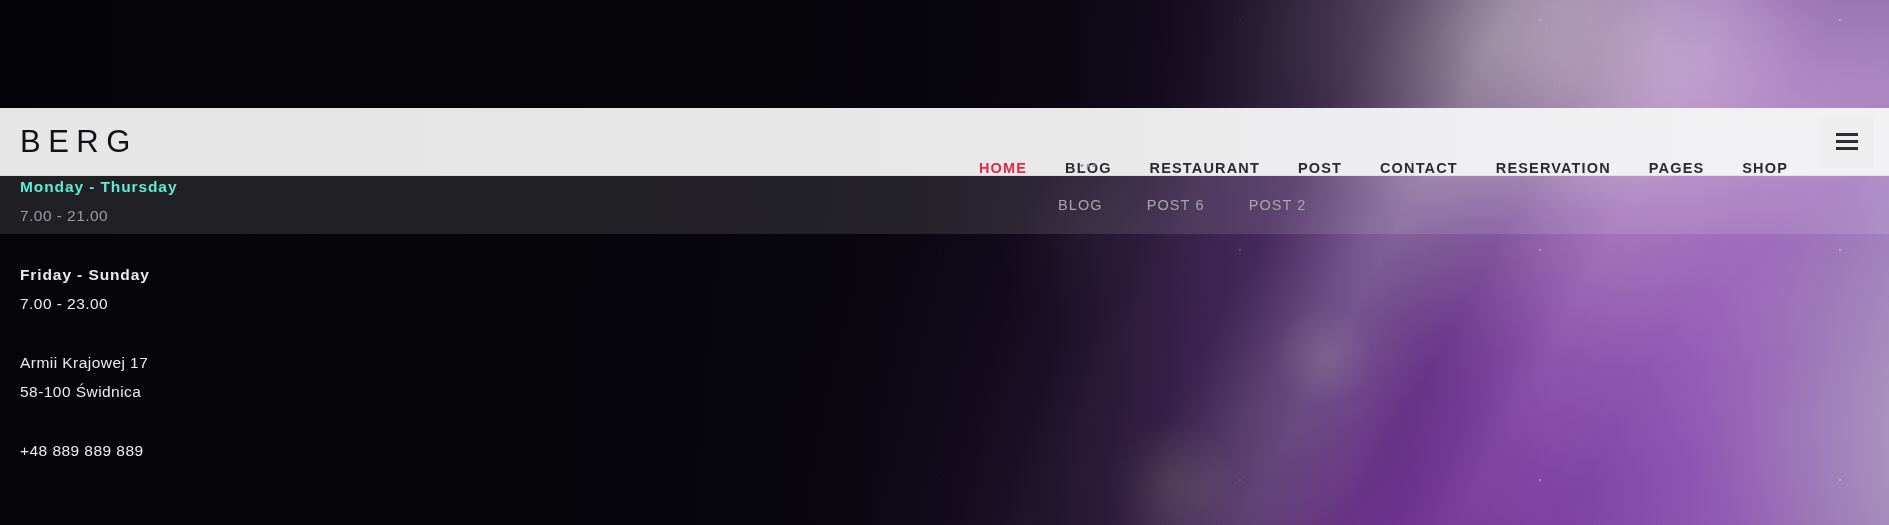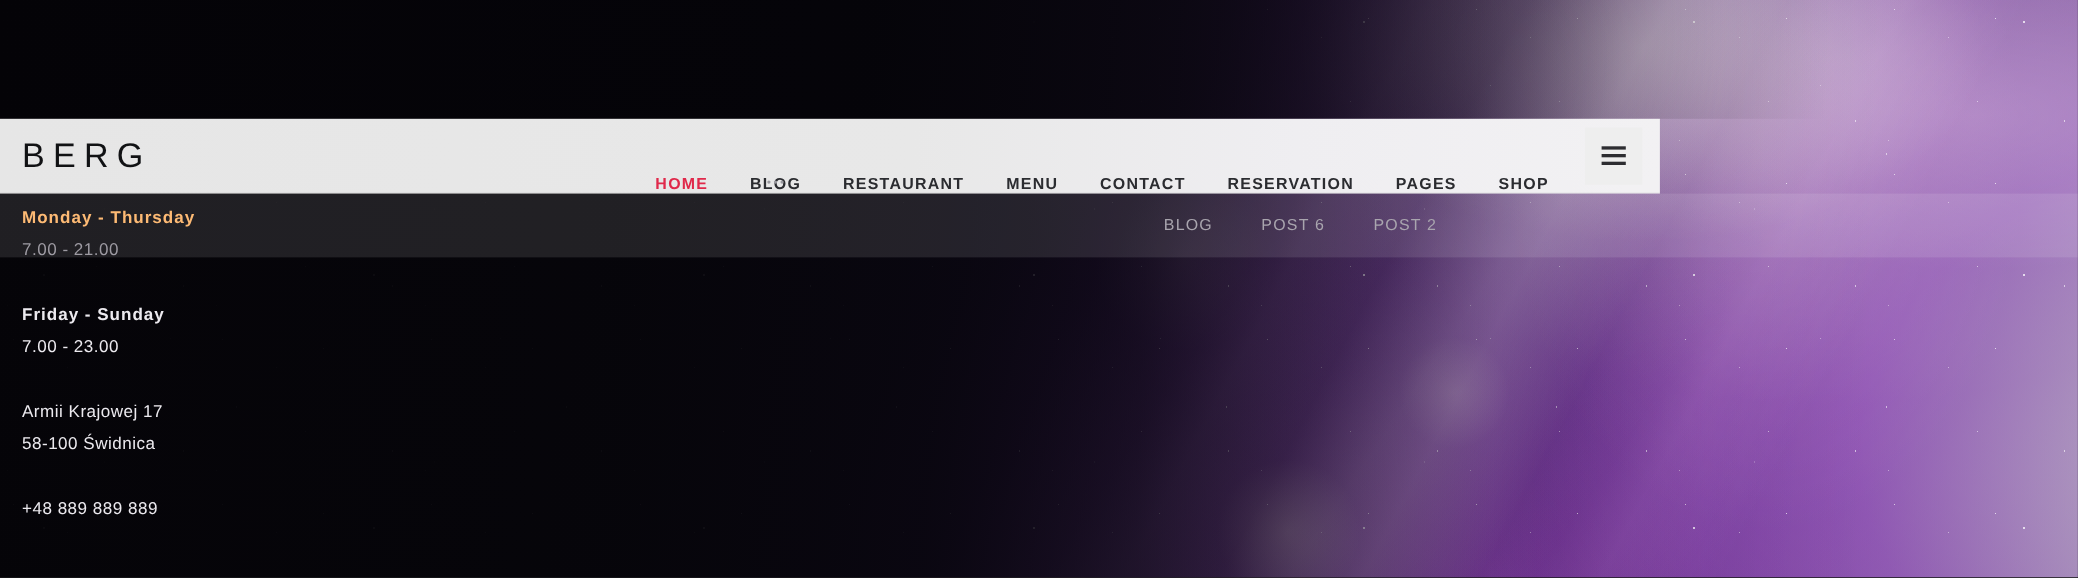--- a/index.html
+++ b/index.html
@@ -129,21 +129,21 @@
       rgba(10,7,16,0.88) 56%,
       rgba(14,9,22,0.55) 66%,
       rgba(0,0,0,0.15) 78%,
       rgba(0,0,0,0) 88%);
   }
 
   
   .navbar {
     position: absolute;
     left: 0; top: 108px;
-    width: 1509px;
+    width: 1889px;
     height: 68px;
     background: linear-gradient(92deg, #e6e6e6 0%, #e8e8e8 55%, #efeef1 78%, #f2f1f3 100%);
     display: flex;
     align-items: center;
     z-index: 20;
     border-bottom: 1px solid rgba(0,0,0,0.06);
   }
 
   .logo {
     margin-left: 20px;
@@ -260,21 +260,21 @@
     line-height: 22px;
     color: #eceaef;
     letter-spacing: 0.45px;
     white-space: nowrap;
   }
   .info-line.head {
     font-weight: 700;
     letter-spacing: 0.9px;
   }
   .info-line.muted { color: #9d9aa2; }
-  .info-line.head.muted { color: #fdba74; margin-top: 12px; }
+  .info-line.head.muted { color: #5eead4; }
 
   .spacer-7 { height: 7px; }
   .spacer-17 { height: 17px; }
 </style>
 </head>
 <body>
 
 <div id="page">
 
   <div class="bg-layer bg-base"></div>
@@ -308,21 +308,21 @@
             <i></i>
             <i></i>
           </span>
       </div>
 
       <div class="nav-item">
         <span>RESTAURANT</span>
       </div>
 
       <div class="nav-item">
-        <span>MENU</span>
+        <span>POST</span>
       </div>
 
       <div class="nav-item">
         <span>CONTACT</span>
       </div>
 
       <div class="nav-item">
         <span>RESERVATION</span>
       </div>
 

